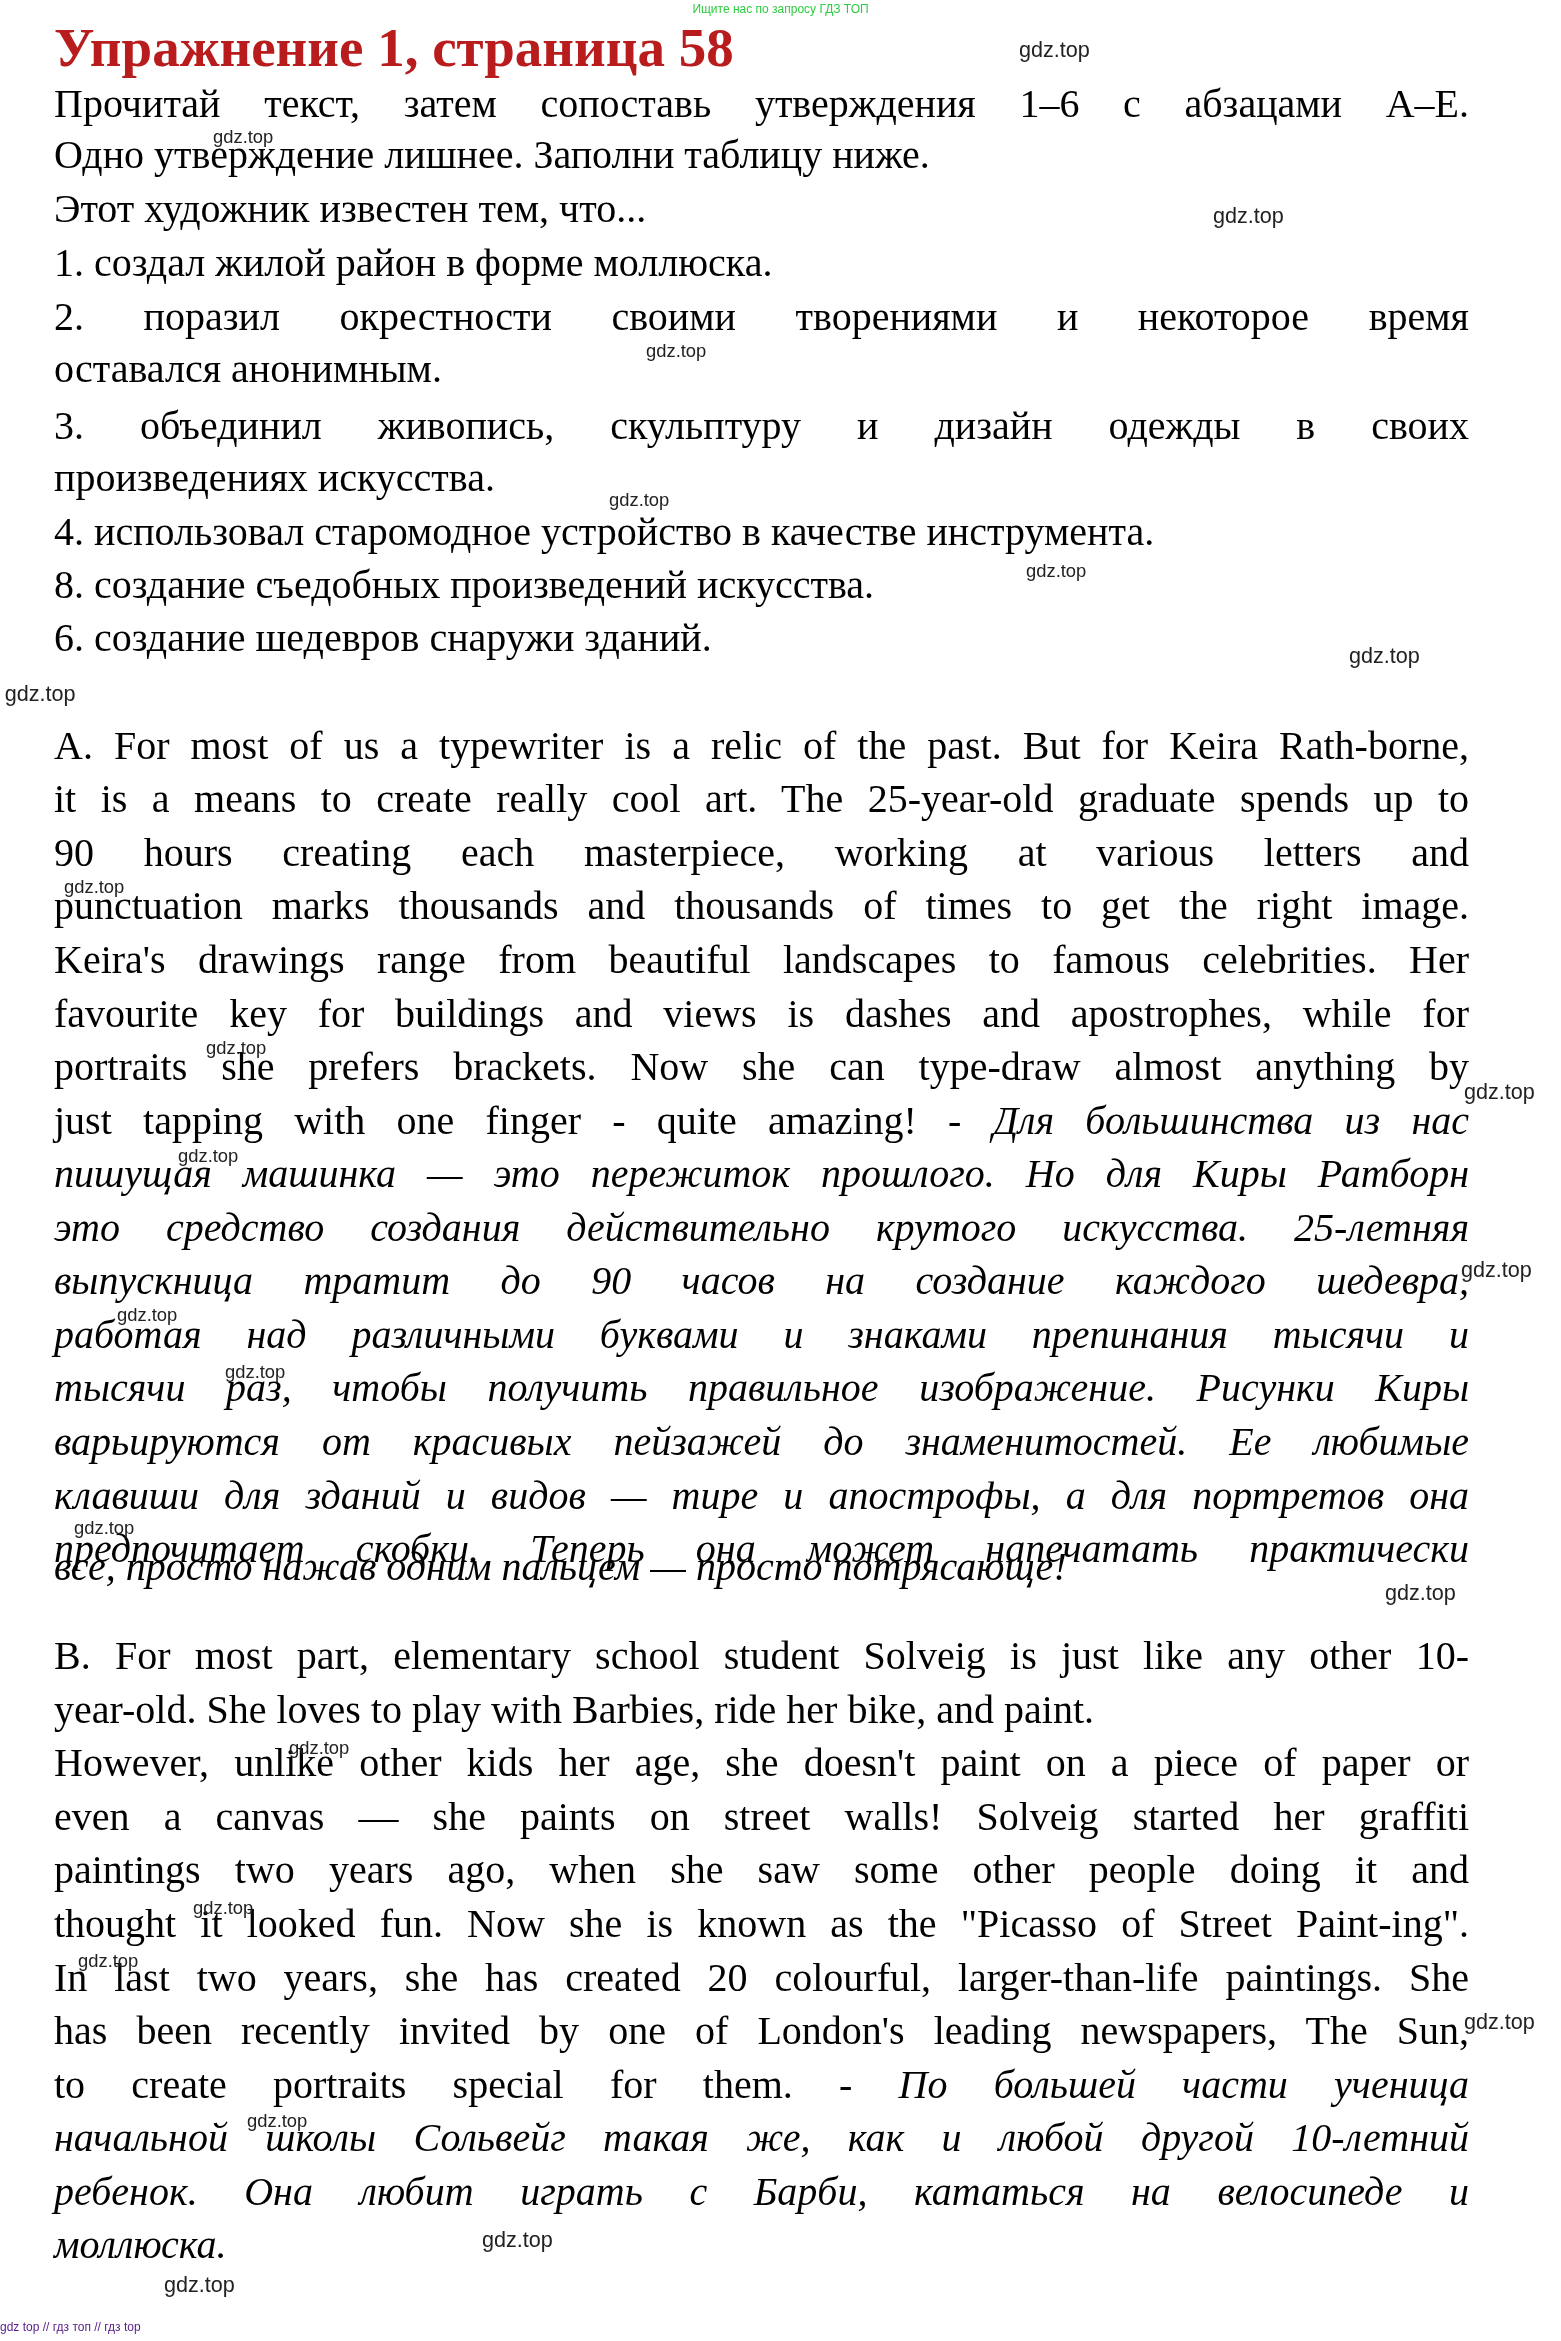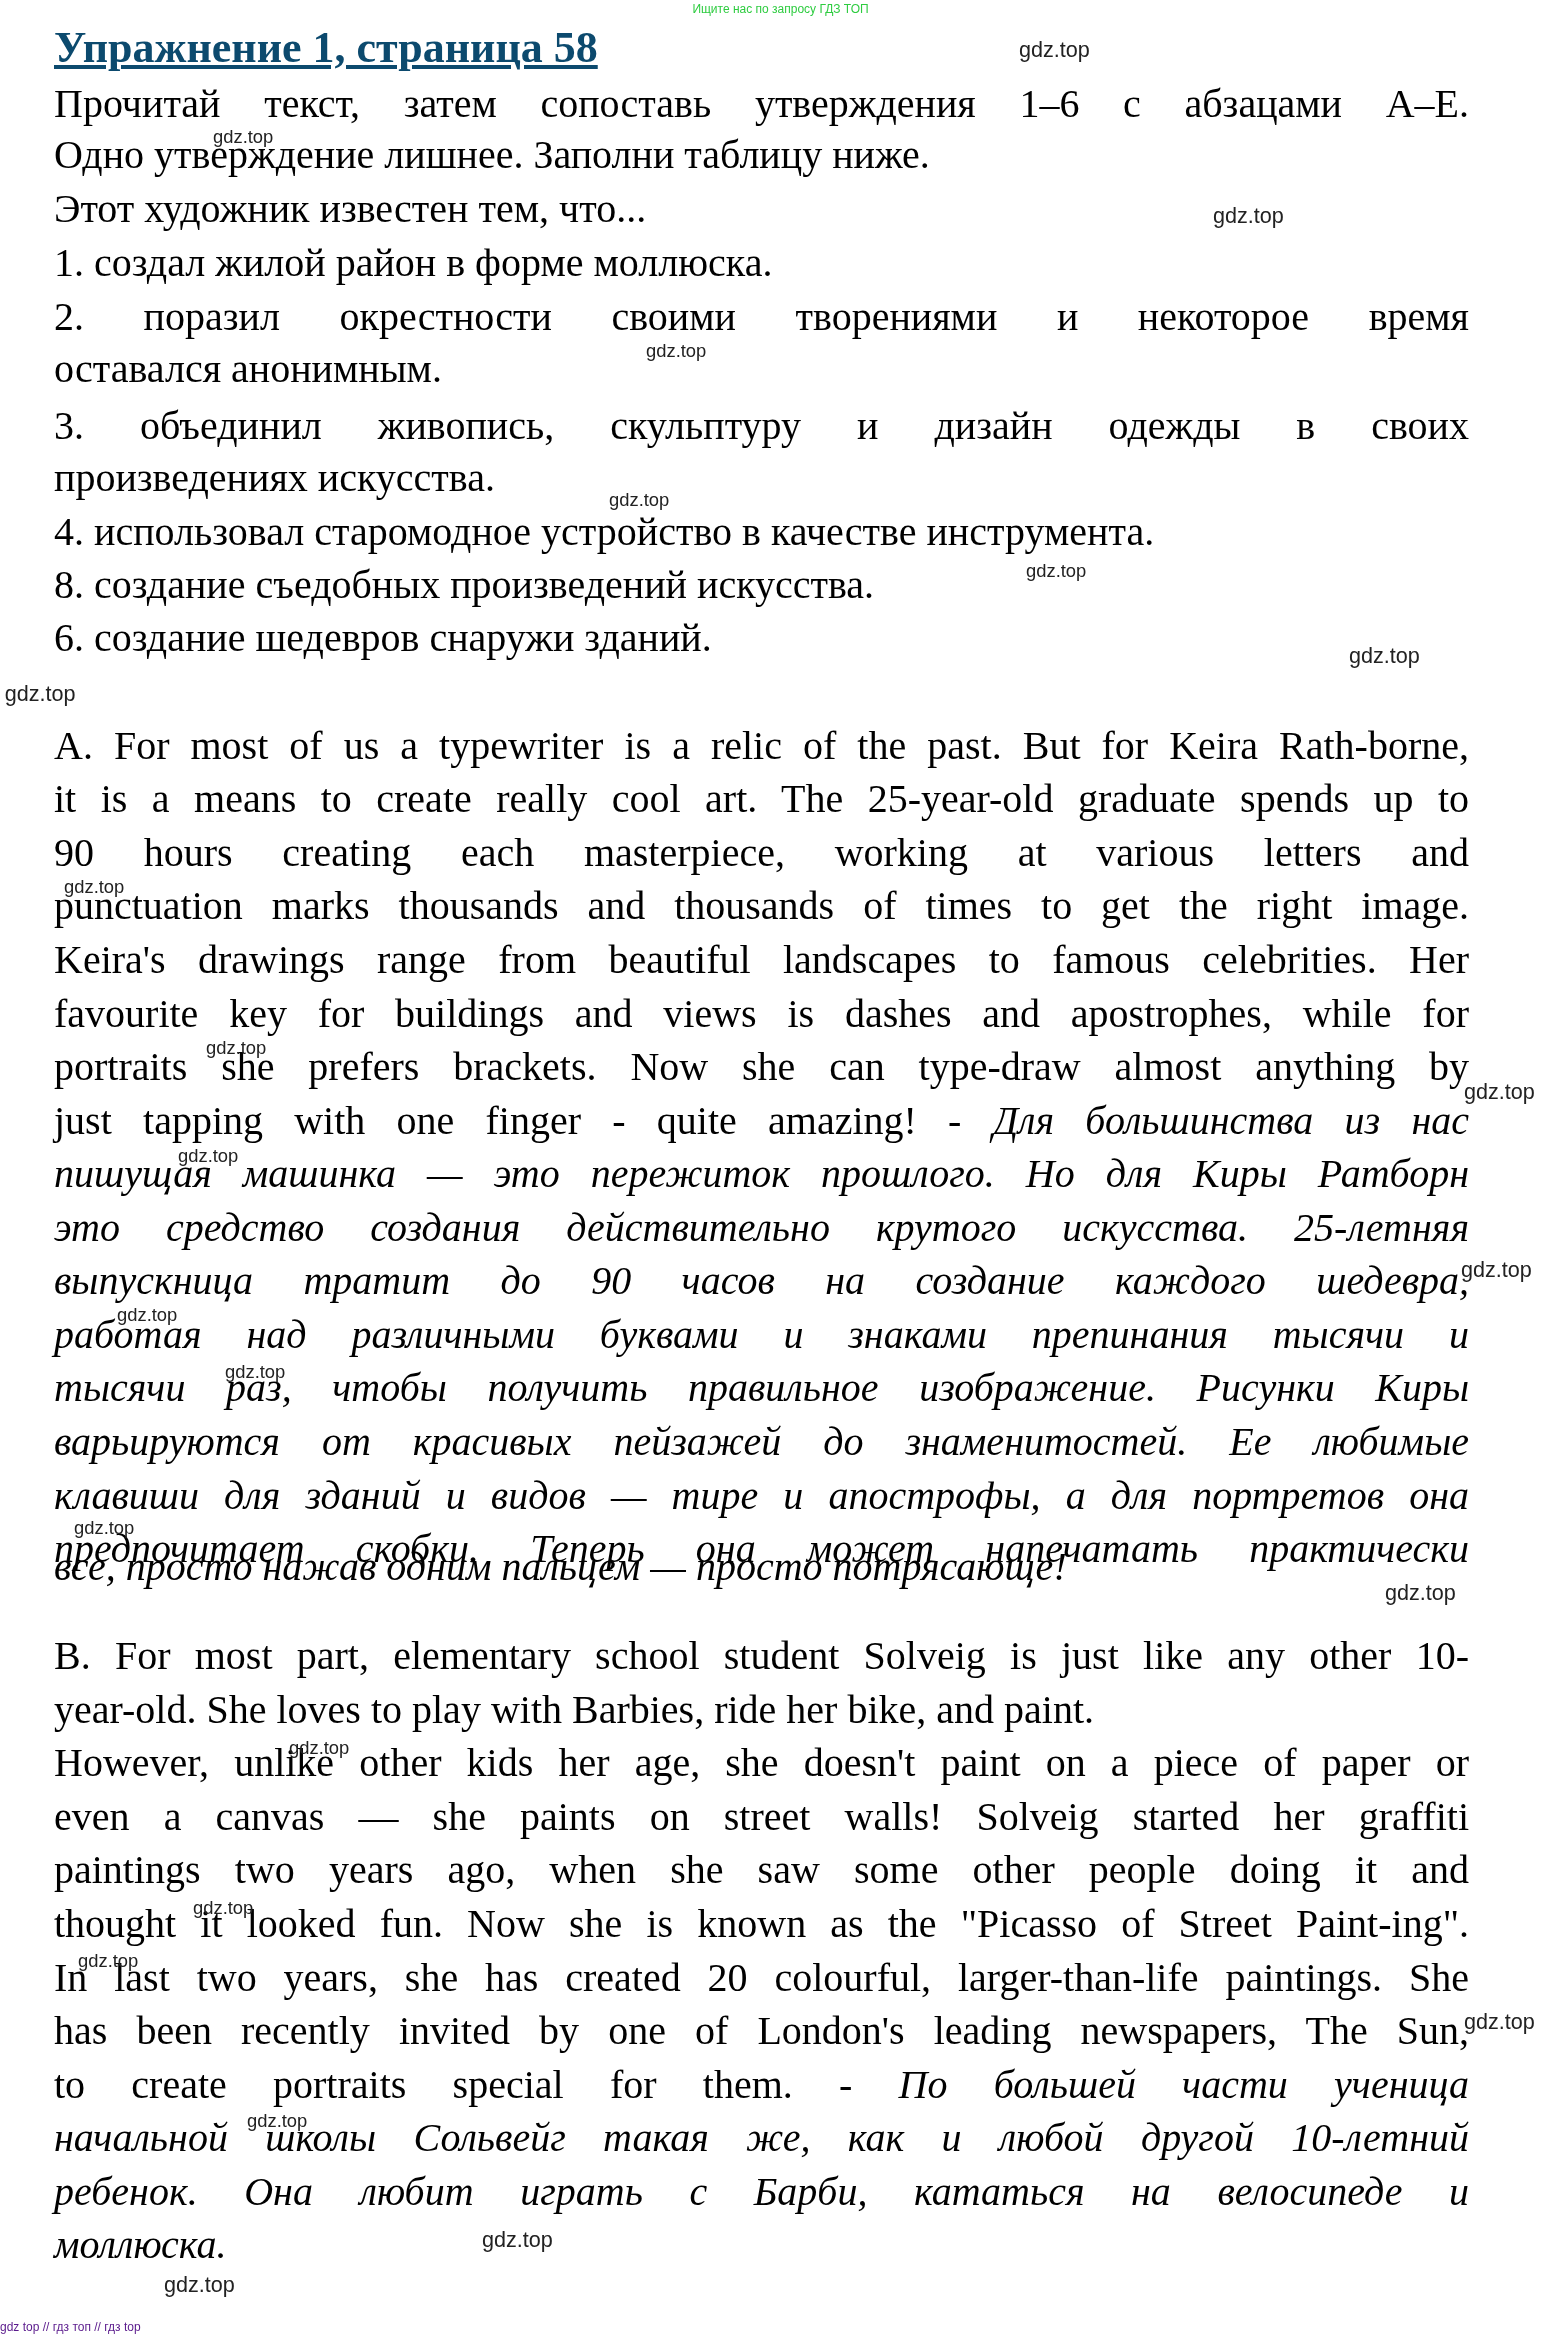--- a/index.html
+++ b/index.html
@@ -2,21 +2,21 @@
 <html style="font-size:12.8px"><head>
 <meta charset="utf-8">
 <style>
   html, body { margin:0; padding:0; background:#ffffff; }
   body { width:1561px; height:2342px; position:relative; overflow:hidden; }
   .banner-top { position:absolute; top:1.6px; left:0; width:1561px; text-align:center;
     font-family:"Liberation Sans", sans-serif; font-size:12px; color:#2ecc40; }
   .banner-bottom { position:absolute; top:2320px; left:0; width:1561px; 
     font-family:"Liberation Sans", sans-serif; font-size:12px; color:#5a1a8c; }
   .title { position:absolute; left:54px; top:24px; font-family:"Liberation Serif", serif;
-    font-weight:bold; font-size:44px; line-height:48px; color:#0c4a6e; white-space:nowrap;text-decoration:underline; }
+    font-weight:bold; font-size:55px; line-height:48px; color:#b91c1c; white-space:nowrap; }
   .line { position:absolute; left:54px; width:1415px; font-family:"Liberation Serif", serif;
     font-size:40px; line-height:48px; color:#000; white-space:nowrap; }
   .line.j { text-align:justify; text-align-last:justify; }
   .it { font-style:italic; }
   .wm { position:absolute; font-family:"Liberation Sans", sans-serif; font-size:21.6px;
     color:#222; white-space:nowrap; }
   .wm.sm { font-size:18.4px; }
 </style>
 </head>
 <body>

